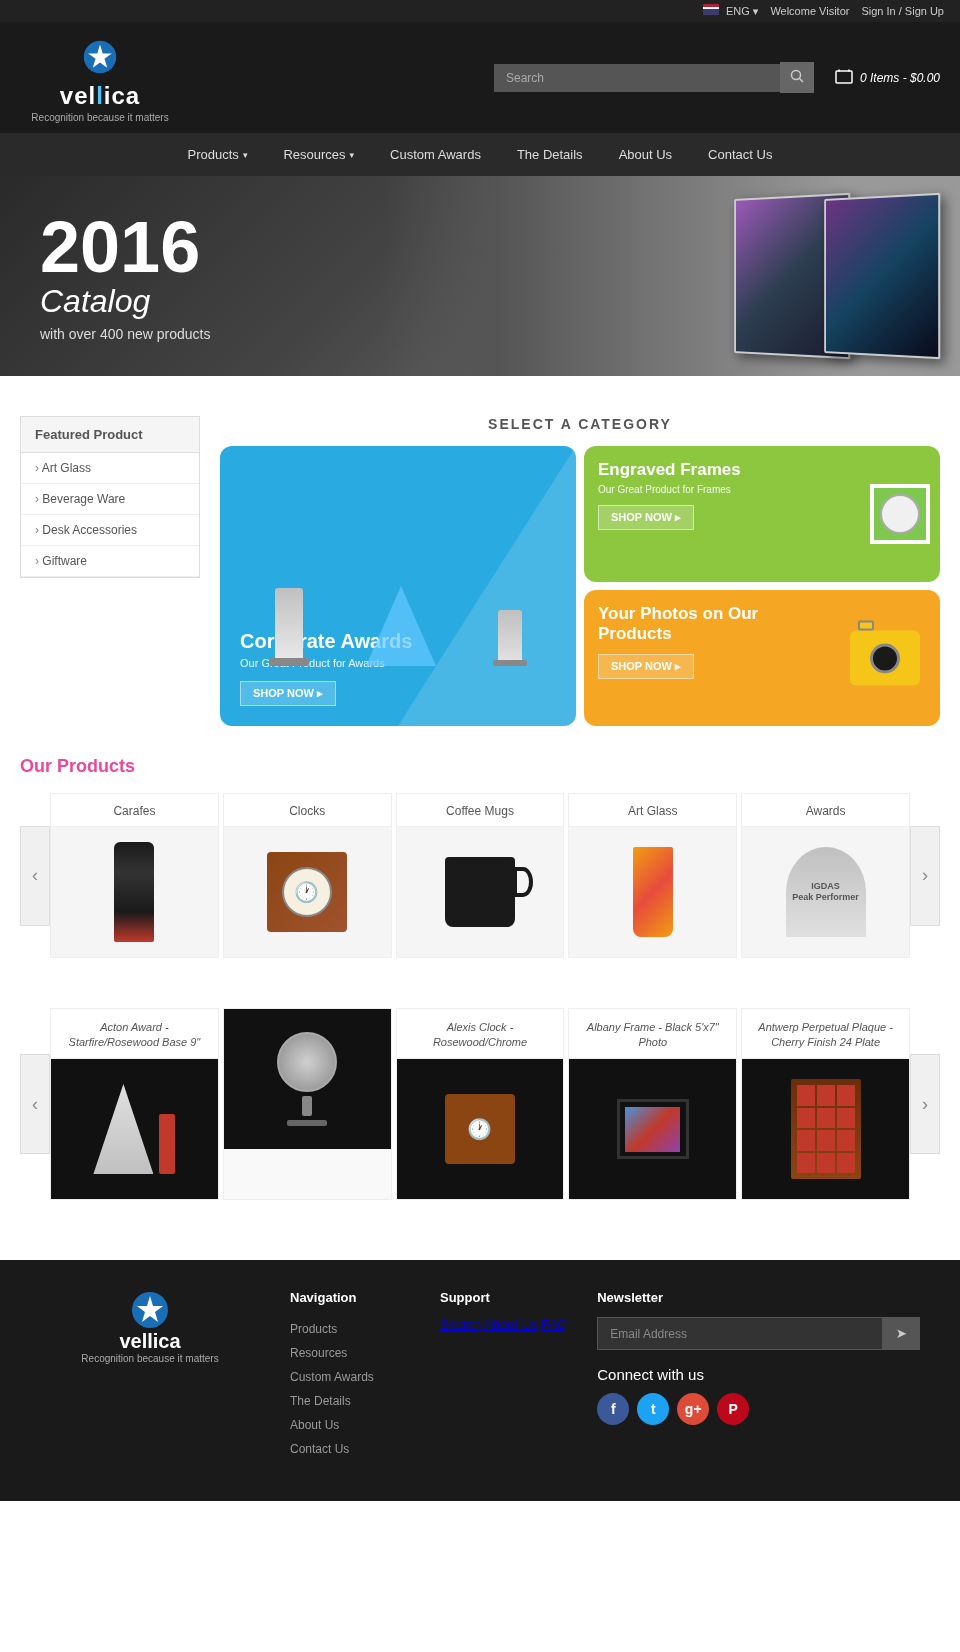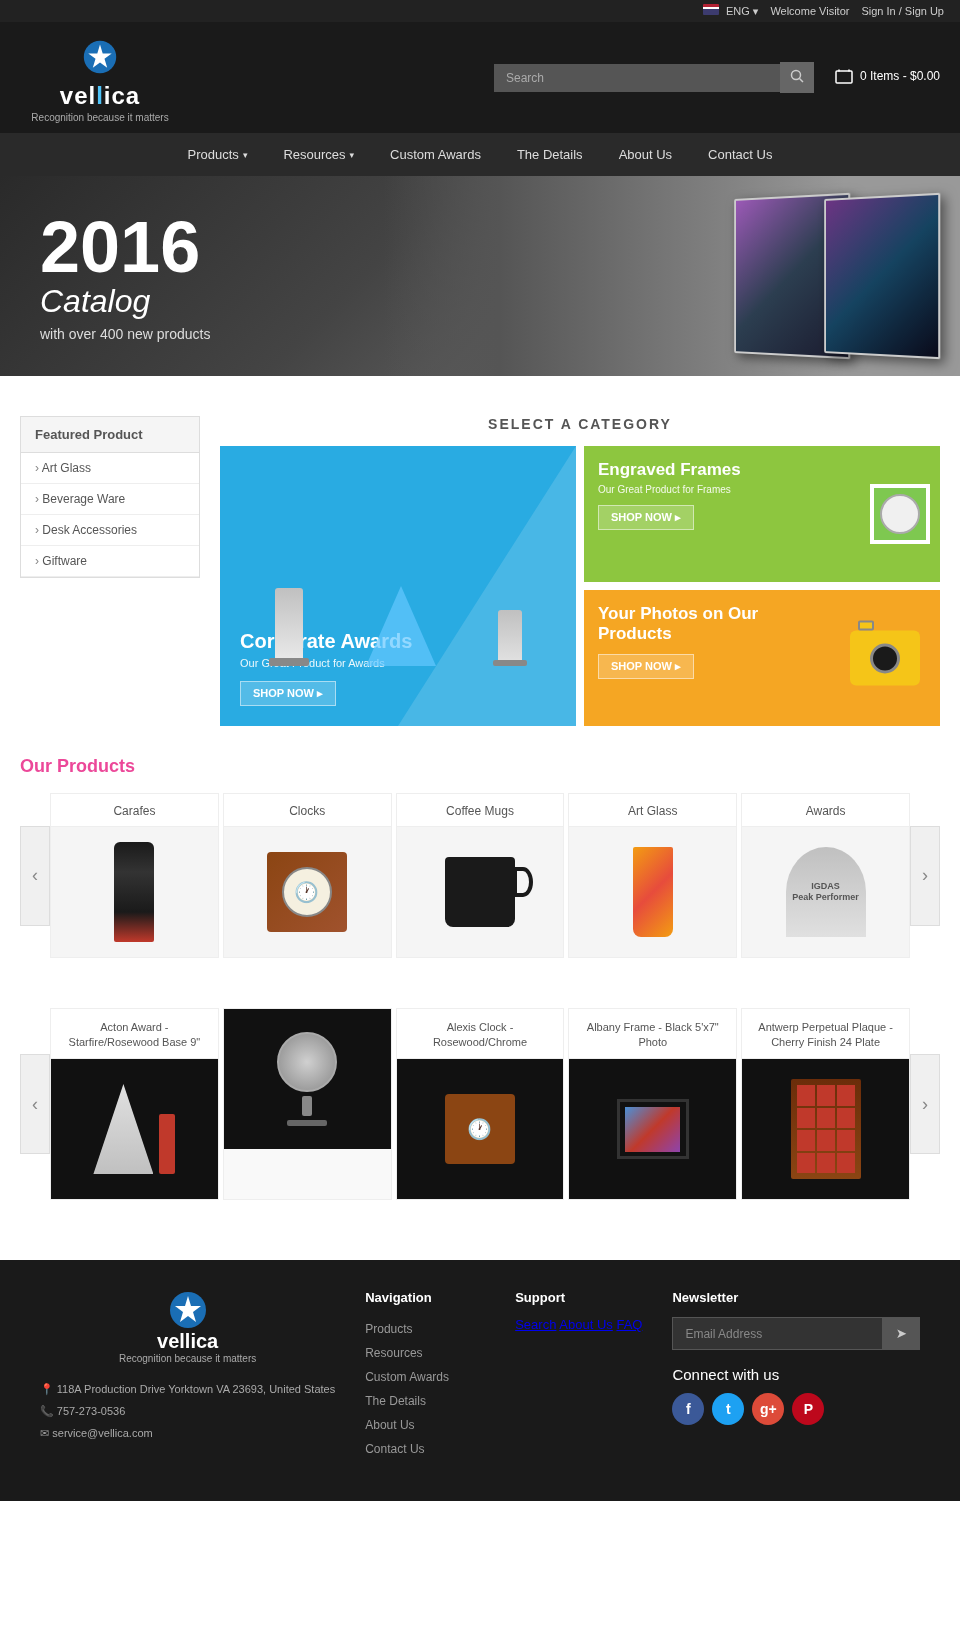--- a/index.html
+++ b/index.html
@@ -15,21 +15,21 @@
     .logo-area { display: flex; flex-direction: column; align-items: center; min-width: 160px; }
     .logo-icon { width: 50px; height: 50px; background: #1a1a1a; display: flex; align-items: center; justify-content: center; }
     .logo-star { width: 36px; height: 36px; }
     .logo-text { color: #fff; font-size: 24px; font-weight: bold; letter-spacing: 1px; }
     .logo-text .dot { color: #4fc3f7; }
     .logo-tagline { color: #aaa; font-size: 10px; margin-top: 2px; }
     .search-bar { flex: 1; display: flex; align-items: center; max-width: 320px; margin-left: auto; }
     .search-bar input { width: 100%; padding: 7px 12px; border: none; background: #555; color: #fff; font-size: 12px; outline: none; }
     .search-bar input::placeholder { color: #aaa; }
     .search-btn { background: #666; border: none; padding: 7px 10px; cursor: pointer; color: #ccc; }
-    .cart-area { display: flex; align-items: flex-start; gap: 6px; color: #fff; font-size: 12px; cursor: pointer; }
+    .cart-area { display: flex; align-items: center; gap: 6px; color: #fff; font-size: 12px; cursor: pointer; font-style: italic; }
 
     
     .nav { background: #2a2a2a; display: flex; align-items: center; justify-content: center; gap: 0; }
     .nav a { color: #ddd; text-decoration: none; padding: 14px 18px; font-size: 13px; display: flex; align-items: center; gap: 4px; }
     .nav a .arrow { font-size: 9px; }
 
     
     .hero { width: 100%; height: 200px; background: linear-gradient(135deg, #2a2a2a 0%, #444 40%, #666 70%, #888 100%); display: flex; align-items: center; position: relative; overflow: hidden; }
     .hero-content { padding: 30px 40px; z-index: 2; }
     .hero-year { font-size: 72px; font-weight: bold; color: #fff; line-height: 1; }
@@ -49,21 +49,21 @@
     .sidebar { min-width: 180px; }
     .sidebar-title { background: #f5f5f5; border: 1px solid #ddd; padding: 10px 14px; font-size: 13px; font-weight: bold; color: #555; margin-bottom: 0; }
     .sidebar-menu { border: 1px solid #ddd; border-top: none; }
     .sidebar-menu a { display: block; padding: 8px 14px; color: #555; text-decoration: none; font-size: 12px; border-bottom: 1px solid #eee; }
     .sidebar-menu a::before { content: '› '; color: #888; }
 
     
     .category-section { flex: 1; }
     .select-category-title { text-align: center; font-size: 14px; font-weight: bold; color: #555; letter-spacing: 2px; margin-bottom: 14px; }
     .category-grid { display: grid; grid-template-columns: 1fr 1fr; grid-template-rows: auto auto; gap: 8px; }
-    .cat-card { position: relative; overflow: hidden; cursor: pointer; }
+    .cat-card { position: relative; overflow: hidden; cursor: pointer; border-radius: 12px; }
     .cat-card.tall { grid-row: span 2; }
     .cat-corporate { background: #29abe2; height: 280px; display: flex; flex-direction: column; justify-content: flex-end; padding: 20px; position: relative; }
     .cat-corporate .diagonal { position: absolute; top: 0; right: 0; width: 50%; height: 100%; background: #fff; clip-path: polygon(100% 0, 0 100%, 100% 100%); opacity: 0.15; }
     .cat-engraved { background: #8dc63f; height: 136px; display: flex; flex-direction: column; justify-content: flex-start; padding: 14px; position: relative; overflow: hidden; }
     .cat-photos { background: #f5a623; height: 136px; display: flex; flex-direction: column; justify-content: flex-start; padding: 14px; position: relative; overflow: hidden; }
     .shop-now { display: inline-flex; align-items: center; gap: 4px; background: rgba(255,255,255,0.2); color: #fff; border: 1px solid rgba(255,255,255,0.5); padding: 5px 12px; font-size: 11px; font-weight: bold; cursor: pointer; }
     .cat-camera { position: absolute; right: 20px; top: 50%; transform: translateY(-50%); }
 
     
     .camera-shape { width: 70px; height: 55px; background: #f5c518; border-radius: 6px; position: relative; }
@@ -85,21 +85,21 @@
     .img-clock { width: 80px; height: 80px; background: linear-gradient(135deg, #8B4513, #A0522D); border-radius: 4px; display: flex; align-items: center; justify-content: center; }
     .img-clock-face { width: 50px; height: 50px; background: #f5f0e0; border-radius: 50%; border: 2px solid #888; display: flex; align-items: center; justify-content: center; font-size: 20px; }
     .img-mug { width: 70px; height: 70px; background: #1a1a1a; border-radius: 4px 4px 8px 8px; position: relative; }
     .img-mug-handle { width: 20px; height: 30px; border: 4px solid #1a1a1a; border-radius: 0 50% 50% 0; position: absolute; right: -18px; top: 10px; }
     .img-art-glass { width: 40px; height: 90px; background: linear-gradient(135deg, #f39c12, #e74c3c, #f39c12); border-radius: 2px 2px 8px 8px; }
     .img-award { width: 80px; height: 90px; background: linear-gradient(to bottom, #c0c0c0, #e0e0e0); border-radius: 50% 50% 0 0; display: flex; align-items: center; justify-content: center; }
 
     
     .bestseller-track { display: flex; flex: 1; gap: 4px; overflow: hidden; }
     .bs-card { flex: 1; min-width: 0; background: #f9f9f9; border: 1px solid #eee; display: flex; flex-direction: column; align-items: center; }
-    .bs-card-title { width: 100%; text-align: center; padding: 10px 6px 8px; font-size: 11px; color: #555; border-bottom: 1px solid #eee; background: #fff; line-height: 1.3; min-height: 50px; display: flex; align-items: center; justify-content: center; }
+    .bs-card-title { width: 100%; text-align: center; padding: 10px 6px 8px; font-size: 11px; color: #555; border-bottom: 1px solid #eee; background: #fff; line-height: 1.3; min-height: 50px; display: flex; align-items: center; justify-content: center; font-style: italic; }
     .bs-card-img { width: 100%; height: 140px; display: flex; align-items: center; justify-content: center; background: #111; overflow: hidden; }
     .img-alexis { width: 70px; height: 70px; background: #8B4513; border-radius: 4px; display: flex; align-items: center; justify-content: center; }
 
     
     .footer { background: #1a1a1a; color: #aaa; padding: 30px 40px 20px; }
     .footer-top { display: flex; gap: 30px; margin-bottom: 20px; }
     .footer-brand { min-width: 220px; }
     .footer-logo { display: flex; flex-direction: column; align-items: center; margin-bottom: 14px; }
     .footer-logo-text { color: #fff; font-size: 20px; font-weight: bold; }
     .footer-tagline { color: #aaa; font-size: 10px; }
@@ -420,31 +420,20 @@
 
     <div class="footer-brand">
       <div class="footer-logo">
         <svg width="40" height="40" viewBox="0 0 40 40">
           <circle cx="20" cy="20" r="18" fill="#1a6eb5"></circle>
           <polygon points="20,6 23,16 33,16 25,22 28,32 20,26 12,32 15,22 7,16 17,16" fill="#fff"></polygon>
         </svg>
         <div class="footer-logo-text">vellica</div>
         <div class="footer-tagline">Recognition because it matters</div>
       </div>
-      <div class="footer-contact">
-        <div>
-          📍 <span>118A Production Drive Yorktown VA 23693, United States</span>
-        </div>
-        <div>
-          📞 <span>757-273-0536</span>
-        </div>
-        <div>
-          ✉ <span>service@vellica.com</span>
-        </div>
-      </div>
     </div>
 
     <div class="footer-nav-col">
       <div class="footer-col-title">Navigation</div>
       <a href="#">Products</a>
       <a href="#">Resources</a>
       <a href="#">Custom Awards</a>
       <a href="#">The Details</a>
       <a href="#">About Us</a>
       <a href="#">Contact Us</a>

